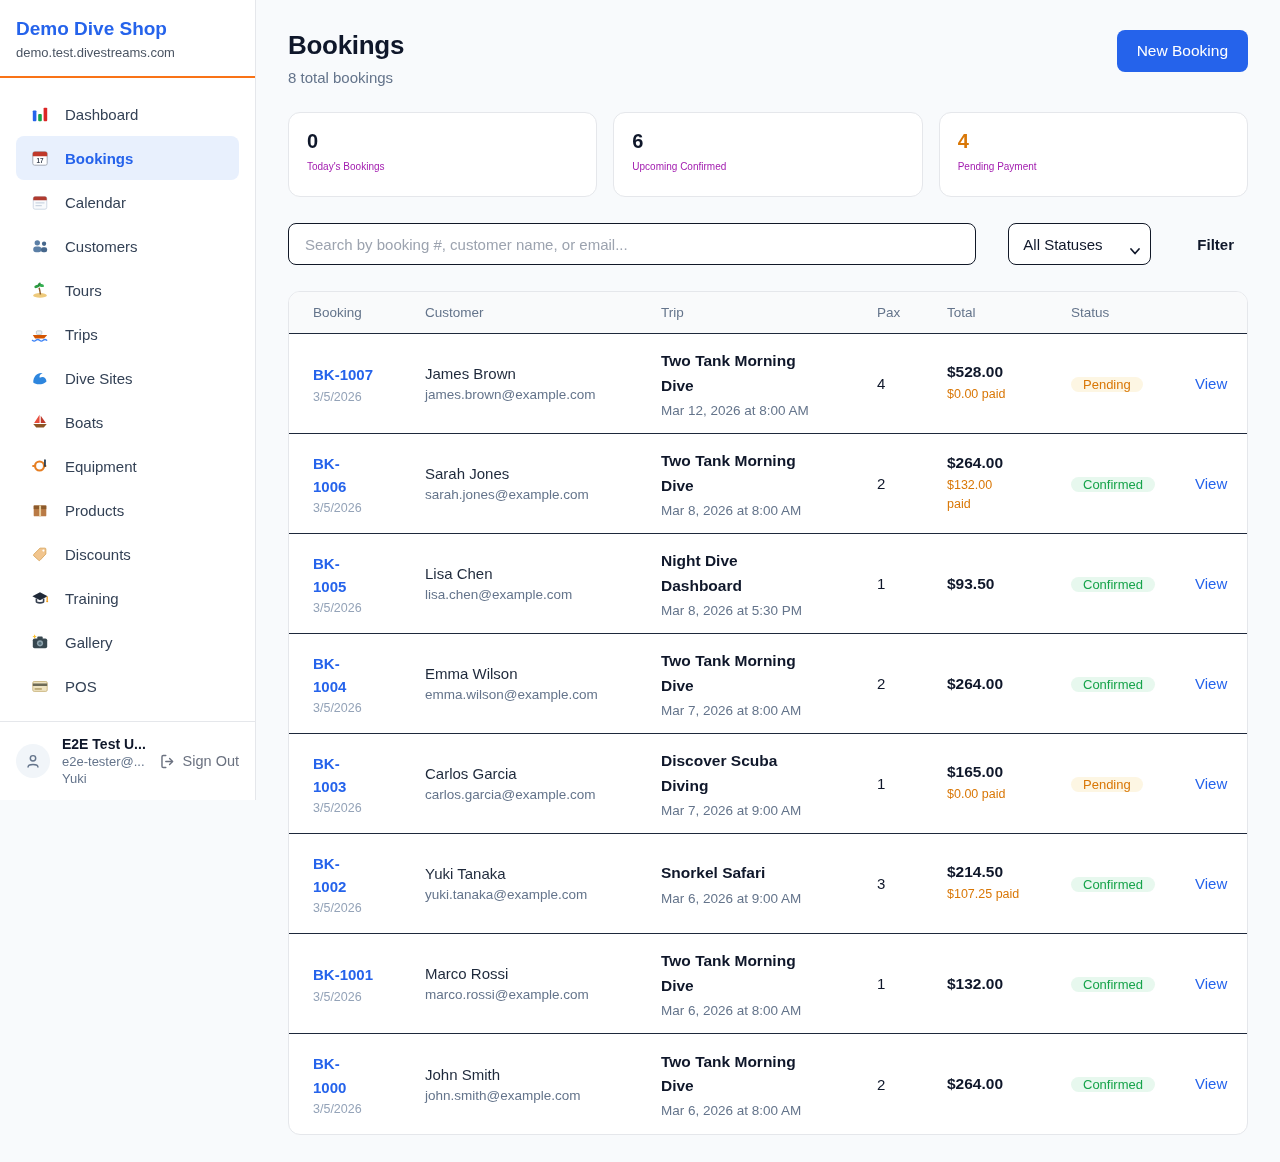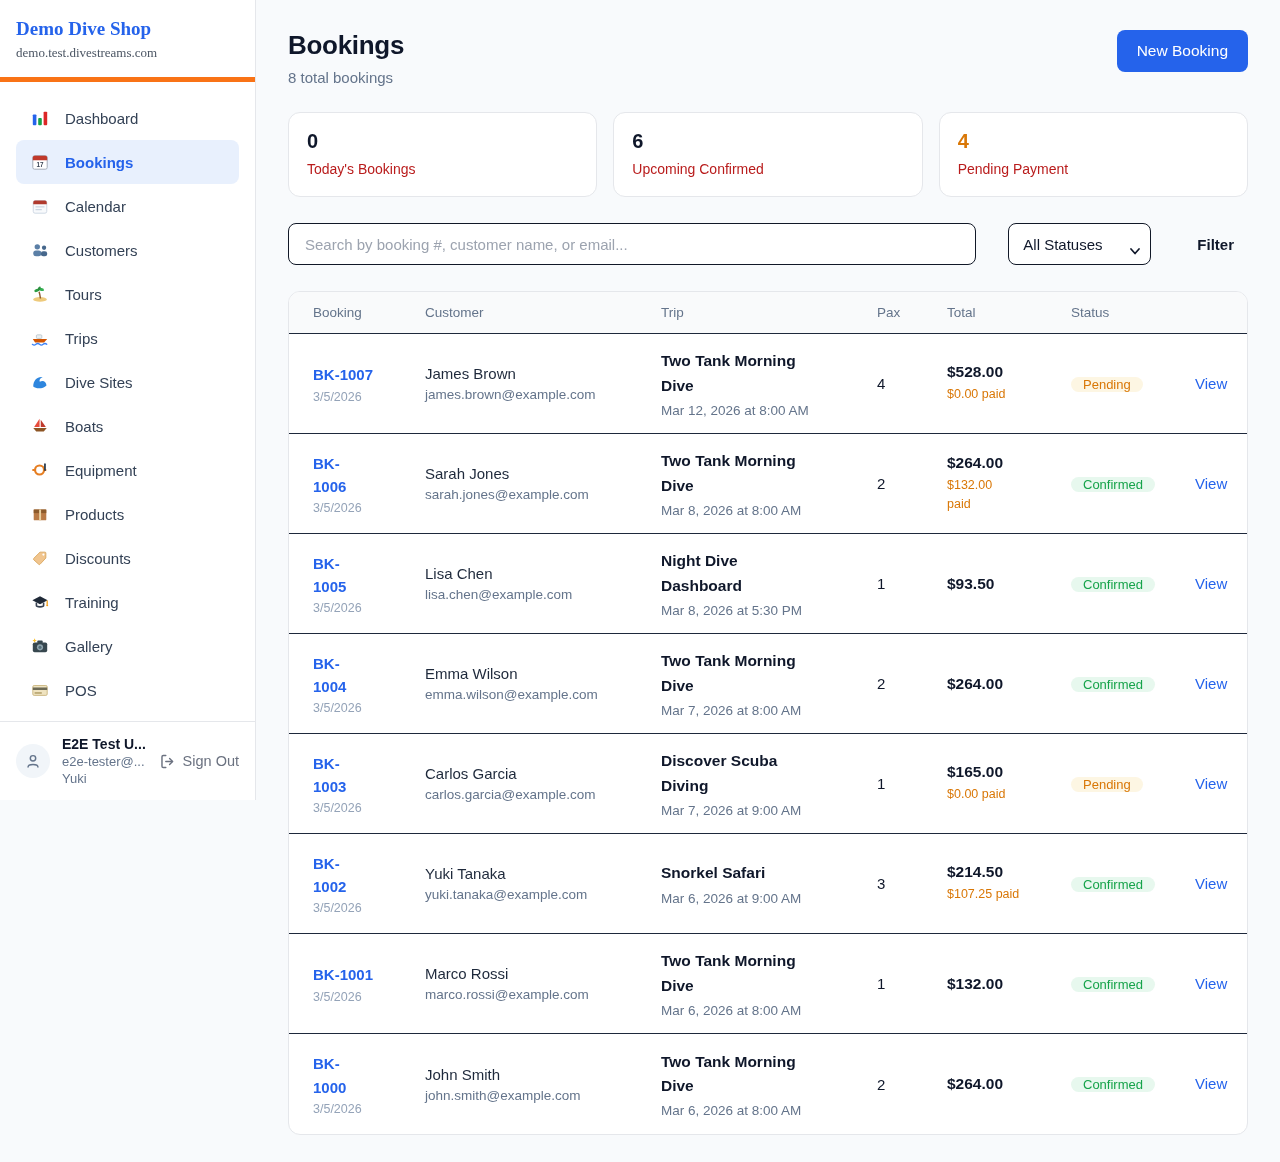--- a/index.html
+++ b/index.html
@@ -11,21 +11,21 @@
     min-height:1162px;
   }
   .app { display:flex; align-items:flex-start; }
 
   
   .sidebar {
     width:256px; min-width:256px; height:800px;
     background:#ffffff; border-right:1px solid #e5e7eb;
     display:flex; flex-direction:column;
   }
-  .brand { padding:18px 16px 16px 16px; border-bottom:5px solid #f97316;font-family:Liberation Serif, serif; }
+  .brand { padding:18px 16px 16px 16px; border-bottom:2px solid #f97316; }
   .brand-name { color:#2563eb; font-size:19px; font-weight:bold; }
   .brand-domain { color:#4b5563; font-size:13px; margin-top:5px; }
   .nav { padding:14px 8px 8px 8px; flex:1 1 auto; }
   .nav-item {
     display:flex; align-items:center; gap:15px;
     height:44px; padding:0 14px; margin:0 8px;
     border-radius:8px; cursor:pointer;
     color:#334155; font-size:15px;
   }
   .nav-item.active { background:#e8f0fd; color:#2563eb; font-weight:bold; }
@@ -59,21 +59,21 @@
     font-size:15.5px; font-weight:500; padding:12px 20px; cursor:pointer;
     font-family:inherit;
   }
 
   .stats { display:flex; gap:16px; margin-top:26px; }
   .stat-card {
     flex:1 1 0; background:#ffffff; border:1px solid #e5e7eb; border-radius:12px;
     padding:17px 18px 18px 18px; min-height:85px;
   }
   .stat-value { font-size:20px; font-weight:bold; }
-  .stat-label { font-size:14px; color:#b91c1c; margin-top:8px; }
+  .stat-label { font-size:10px; color:#a21caf; margin-top:8px; }
 
   .filter-row { display:flex; gap:32px; margin-top:26px; align-items:center; }
   .search-input {
     flex:1 1 auto; height:42px; background:#ffffff;
     border:1.5px solid #111827; border-radius:8px;
     padding:0 16px; font-size:15px; color:#0f172a; font-family:inherit;
   }
   .search-input::placeholder { color:#9ca3af; }
   .select-wrap { position:relative; flex:none; }
   .status-select {

